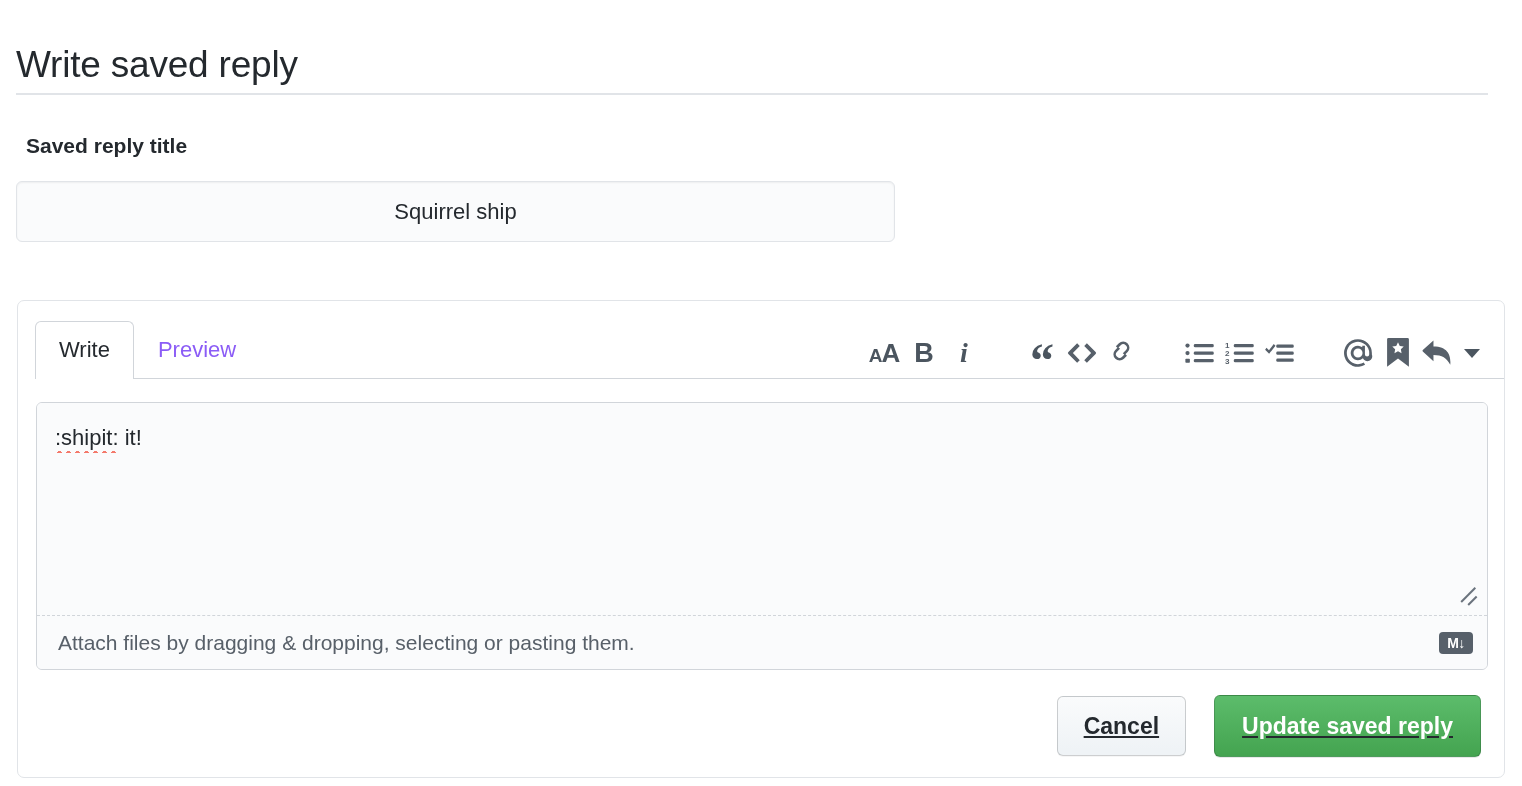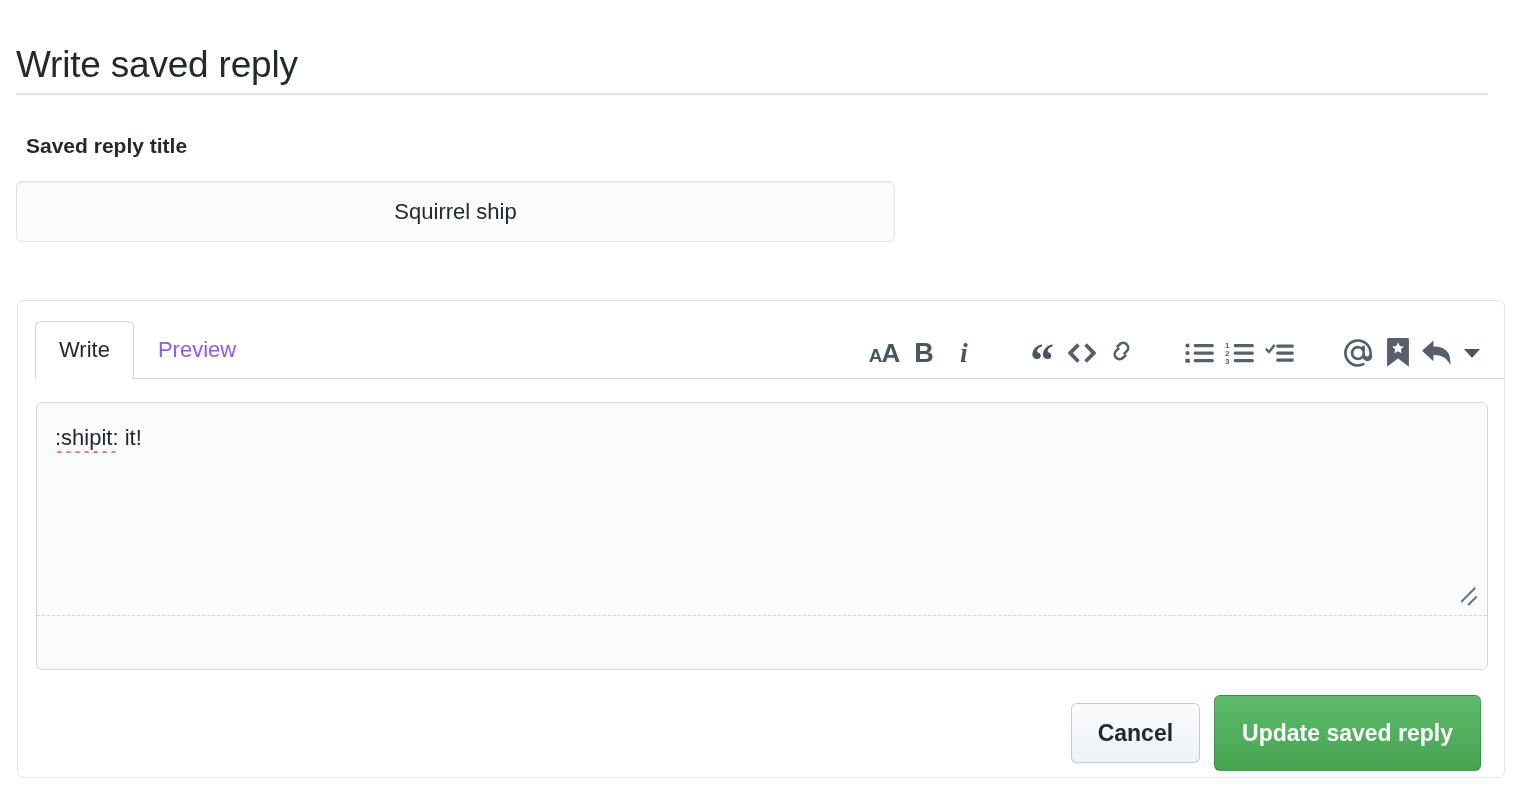--- a/index.html
+++ b/index.html
@@ -289,41 +289,42 @@
     cursor: pointer;
   }
 
   
   .actions {
     position: absolute;
     right: 23px;
     top: 394px;
     display: flex;
     align-items: center;
-    gap: 14px;
+    gap: 28px;
+    text-decoration: underline;
   }
   .btn {
     font-family: "Liberation Sans", sans-serif;
     font-size: 23px;
     font-weight: 700;
     line-height: 26px;
     border-radius: 6px;
     cursor: pointer;
     white-space: nowrap;
   }
   .btn-default {
     height: 60px;
     padding: 0 26px;
     color: #24292e;
     background: linear-gradient(180deg, #fafbfc 0%, #eff3f6 90%);
     border: 1px solid rgba(27,31,35,0.2);
     box-shadow: 0 1px 0 rgba(27,31,35,0.04);
   }
   .btn-primary {
-    height: 76px;
+    height: 62px;
     padding: 12px 27px;
     color: #ffffff;
     background: linear-gradient(180deg, #59b86a 0%, #45a css 100%);
     background: linear-gradient(180deg, #5cbc6b 0%, #44a450 100%);
     border: 1px solid rgba(27,31,35,0.2);
     box-shadow: 0 1px 0 rgba(27,31,35,0.1);
   }
 </style>
 </head>
 <body>
@@ -435,20 +436,24 @@
 
     <div class="write-body">
       <div class="comment-textarea" contenteditable="false" style=""><span class="squiggle-word">:shipit:</span><span> it!</span></div>
 
       <div class="resize-handle">
         <span class="l1"></span>
         <span class="l2"></span>
       </div>
 
       <div class="dropzone-divider"></div>
+      <div class="dropzone">
+        <span class="dropzone-text">Attach files by dragging &amp; dropping, selecting or pasting them.</span>
+        <span class="md-badge">M↓</span>
+      </div>
     </div>
 
     <div class="actions">
       <button class="btn btn-default">Cancel</button>
       <button class="btn btn-primary">Update saved reply</button>
     </div>
 
   </div>
 </div>
 

